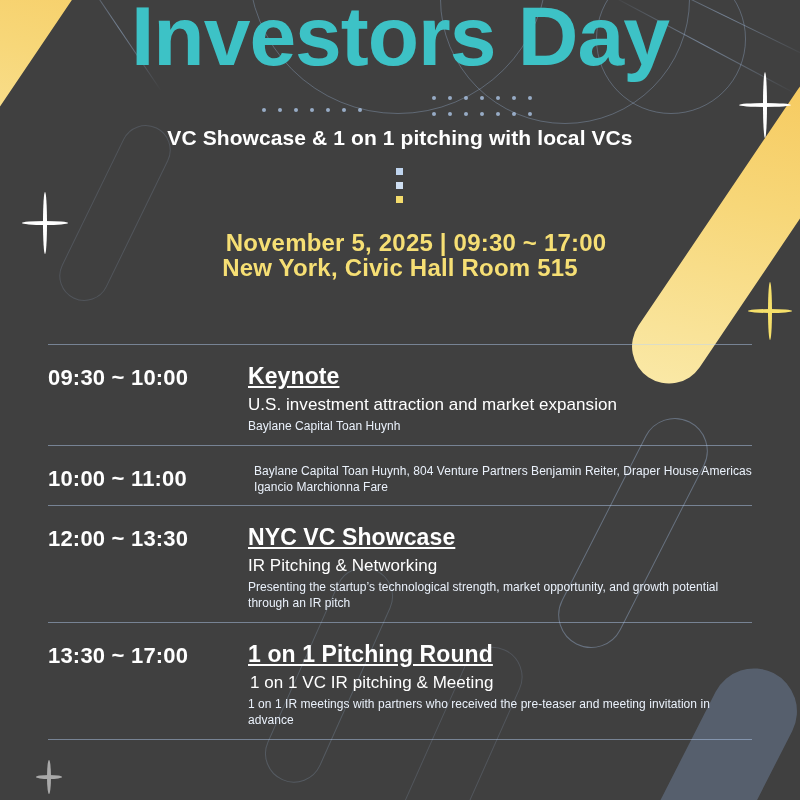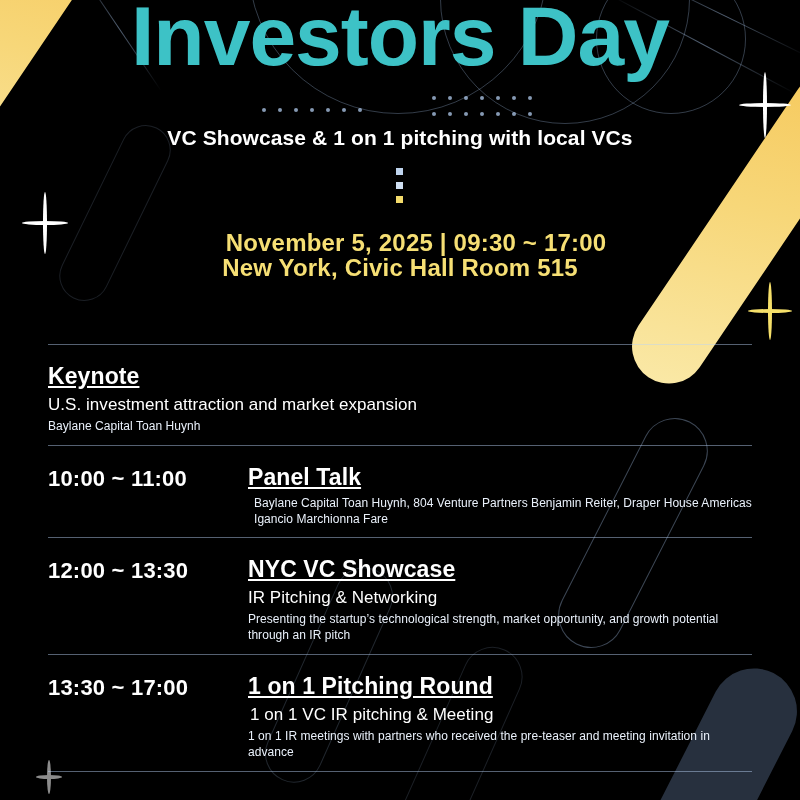--- a/index.html
+++ b/index.html
@@ -5,21 +5,21 @@
   * { margin:0; padding:0; box-sizing:border-box; }
   html, body {
     width:800px; height:800px;
     overflow:hidden;
     background:#1D4FA2;
     font-family:"Liberation Sans", sans-serif;
   }
   #poster {
     position:relative;
     width:800px; height:800px;
-    background:#000000;
+    background:#404040;
     overflow:hidden;
   }
 
   
   .deco { position:absolute; pointer-events:none; }
 
   .bar {
     border-radius:999px;
     background:linear-gradient(160deg,#F6C85B 0%,#F7D779 45%,#FAE9A8 100%);
   }
@@ -259,31 +259,31 @@
       <i></i>
       <i></i>
   </div>
 
   <div class="when">November 5, 2025  |  09:30 ~ 17:00</div>
   <div class="where">New York, Civic Hall Room 515</div>
 
   <div id="schedule">
 
     <div class="row">
+      <div class="time">09:30 ~ 10:00</div>
       <div class="detail">
         <div class="head">Keynote</div>
         <div class="sub">U.S. investment attraction and market expansion</div>
         <div class="note">Baylane Capital Toan Huynh</div>
       </div>
     </div>
 
     <div class="row">
       <div class="time">10:00 ~ 11:00</div>
       <div class="detail">
-        <div class="head">Panel Talk</div>
         <div class="note indent">Baylane Capital Toan Huynh, 804 Venture Partners Benjamin Reiter, Draper House Americas Igancio Marchionna Fare</div>
       </div>
     </div>
 
     <div class="row">
       <div class="time">12:00 ~ 13:30</div>
       <div class="detail">
         <div class="head">NYC VC Showcase</div>
         <div class="sub">IR Pitching &amp; Networking</div>
         <div class="note">Presenting the startup’s technological strength, market opportunity, and growth potential through an IR pitch</div>

